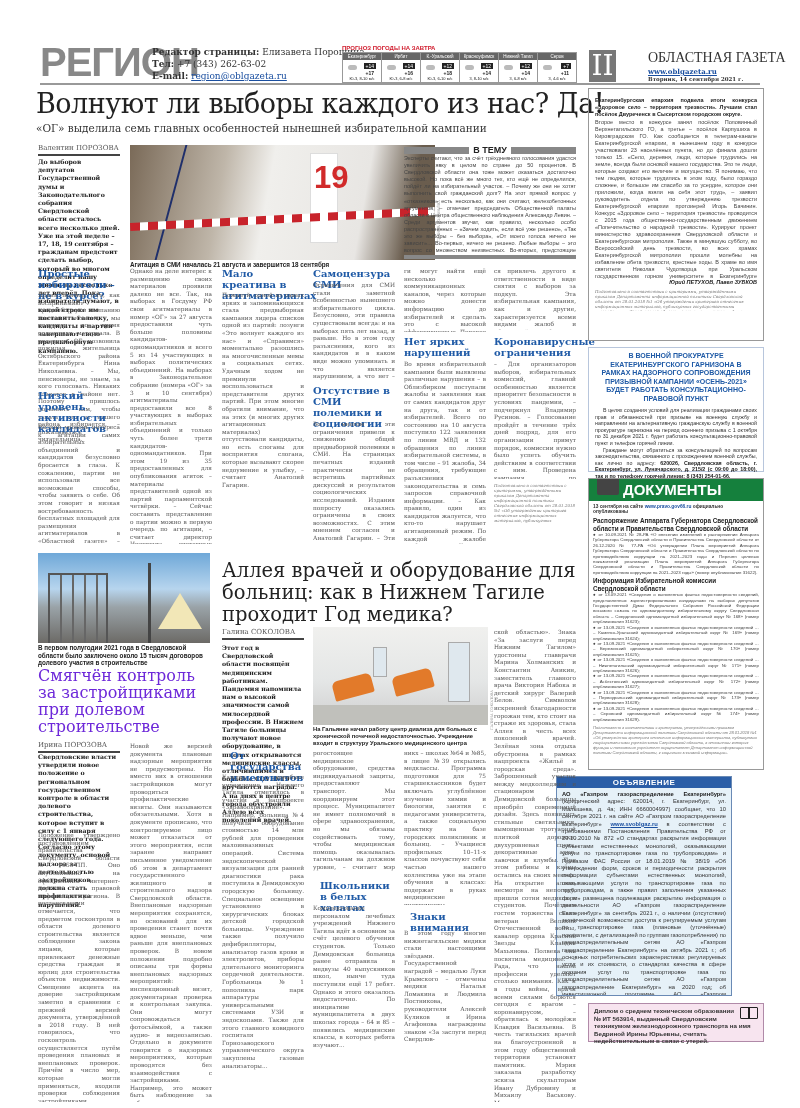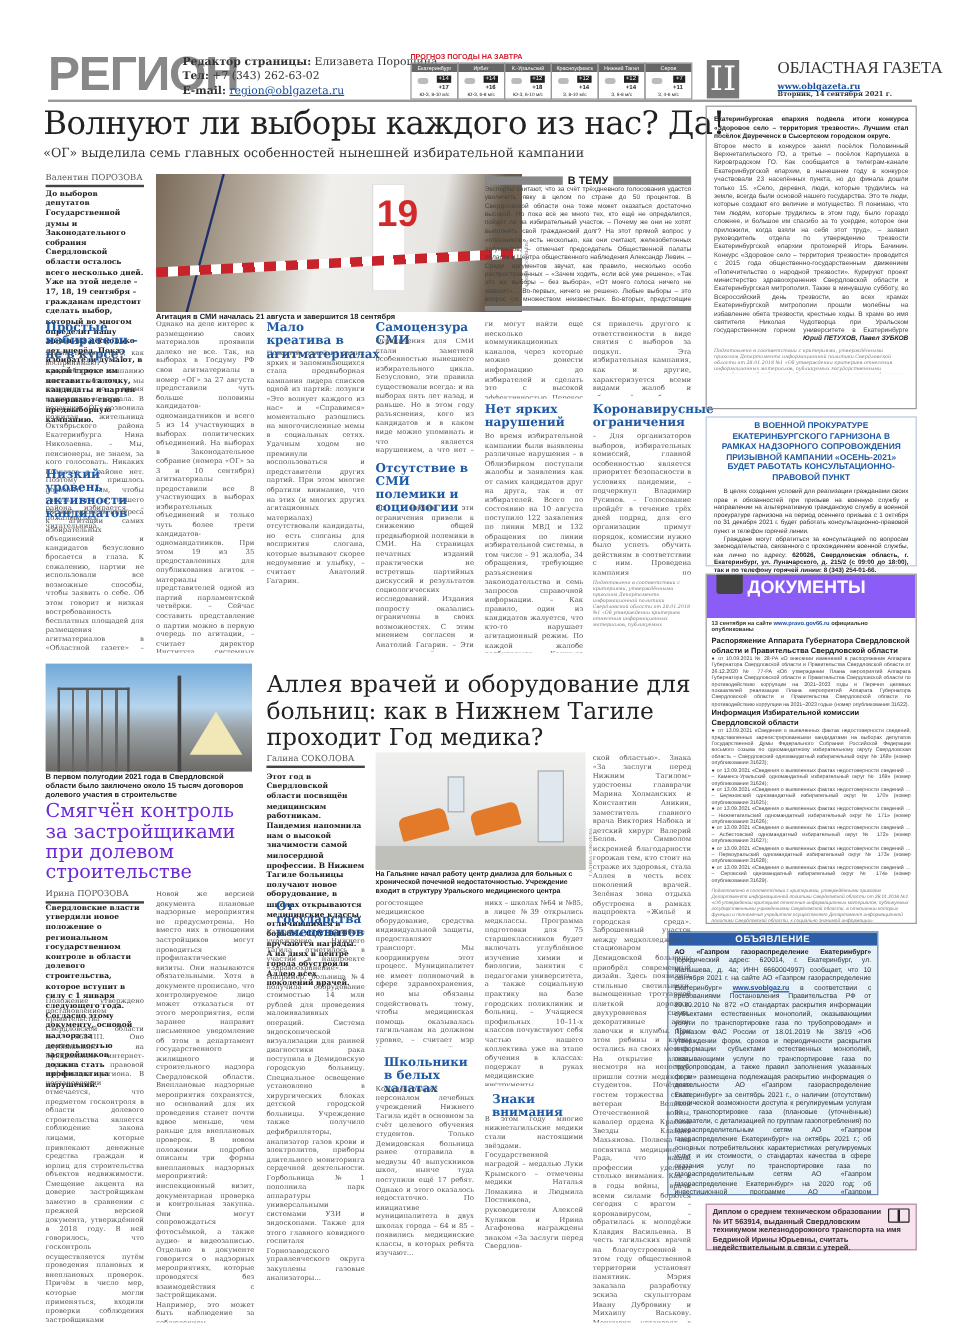--- a/index.html
+++ b/index.html
@@ -32,21 +32,21 @@
 .photo{background:linear-gradient(135deg,#b7b0a4,#e2ddd2 40%,#8a8478)}
 .caption{font-family:"Liberation Sans",sans-serif;font-size:6.3px;font-weight:bold;color:#222;line-height:7.5px}
 .btemy-bar{display:flex;align-items:center;gap:4px}
 .btemy-bar .line{flex:1;height:7px;background:#888}
 .btemy-bar .lbl{font-family:"Liberation Sans",sans-serif;font-weight:bold;font-size:9px;color:#222}
 .sidebox{border:1.5px solid #999;padding:4px 6px}
 .sidebox h2{font-family:"Liberation Sans",sans-serif;font-weight:bold;font-size:11.5px;line-height:14px;color:#222}
 .sans-txt{font-family:"Liberation Sans",sans-serif;font-size:5.5px;line-height:7px;color:#444;text-align:justify}
 .prok{border:1.5px solid #b8c6dc;padding:4px 6px;background:#fff}
 .prok h3{font-family:"Liberation Sans",sans-serif;font-weight:bold;font-size:7px;line-height:8.5px;color:#1f5aa6;text-align:center}
-.docs-bar{height:36px;background:#8b5cf6;position:relative}
+.docs-bar{height:22px;background:#15803d;position:relative}
 .docs-bar .lbl{position:absolute;left:34px;top:2px;font-family:"Liberation Sans",sans-serif;font-weight:bold;font-size:15px;color:#fff}
 .briefcase{position:absolute;left:8px;top:-4px;width:22px;height:20px;background:#444;border-radius:2px}
 .briefcase:before{content:"";position:absolute;left:7px;top:-3px;width:7px;height:4px;border:1.5px solid #444;border-bottom:none}
 .ad-box{border:1px solid #6a8ab5;background:#e6f1f8}
 .ad-title{background:#2b5ea7;color:#fff;font-family:"Liberation Sans",sans-serif;font-weight:bold;font-size:8px;text-align:center;height:11px;line-height:11px;letter-spacing:0.5px}
 .ad-body{font-family:"Liberation Sans",sans-serif;font-size:5.8px;line-height:7.4px;color:#333;padding:3px 5px;text-align:justify}
 .ad-body b{font-weight:bold;color:#222}
 .ad-body a{color:#1a4fa0;font-weight:bold;text-decoration:underline}
 .pink-box{border:1px solid #b08aa8;background:#f7e4ef;padding:3px 5px;font-family:"Liberation Sans",sans-serif;font-weight:bold;font-size:6.2px;line-height:7.5px;color:#333}
 .book-icon{float:right;width:18px;height:12px;border:1.5px solid #222;border-radius:1px;margin-left:3px;position:relative}

